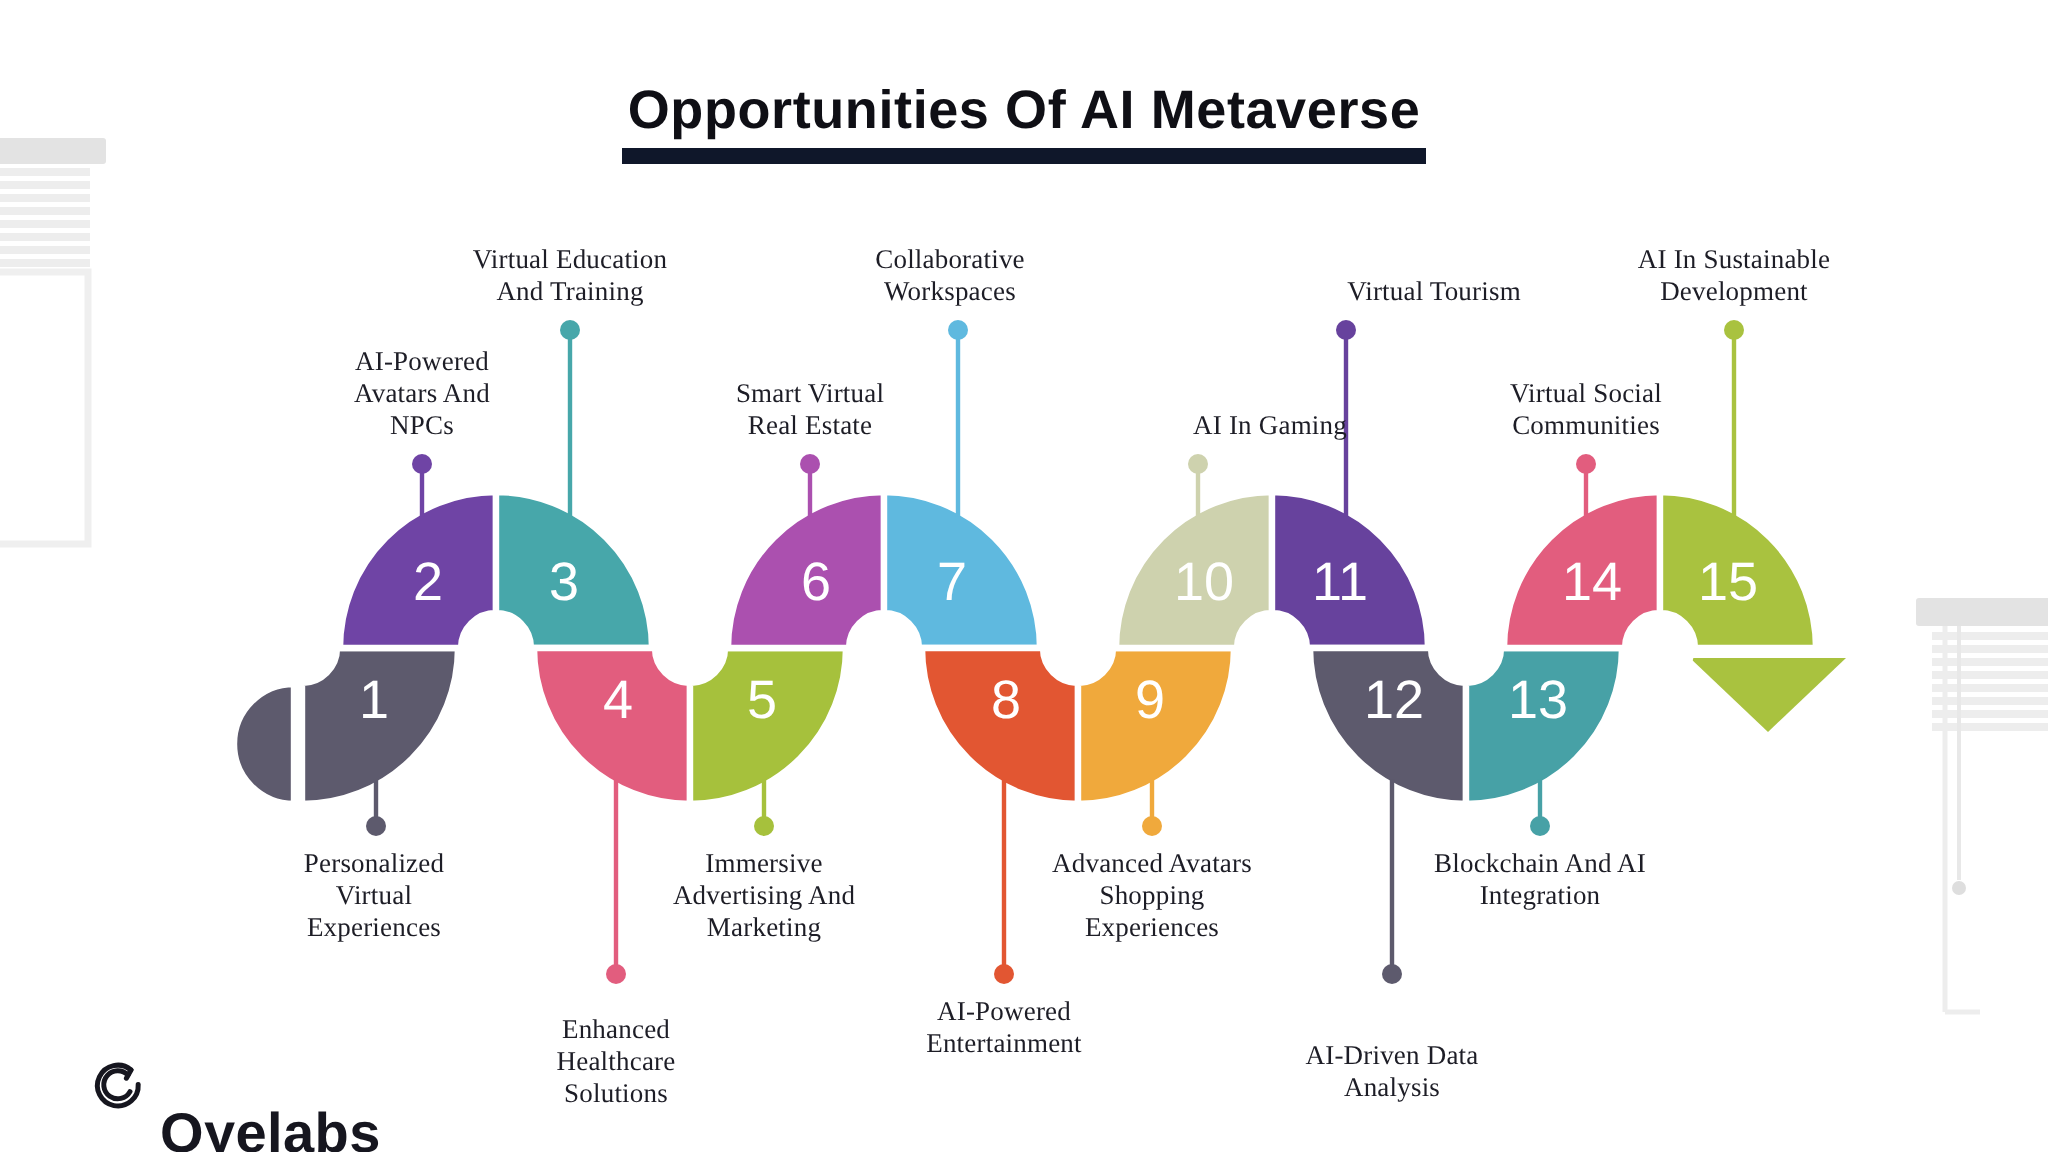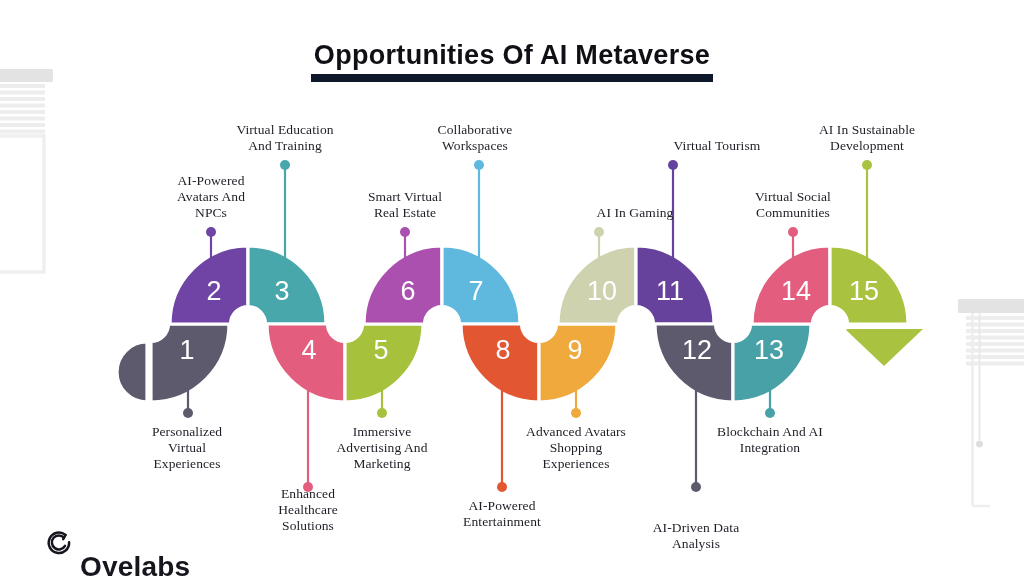--- a/index.html
+++ b/index.html
@@ -128,21 +128,21 @@
 
   <div id="labels">
       <div class="seg-label" style="left: 187px; top: 424px;">Personalized
 Virtual
 Experiences</div>
       <div class="seg-label" style="left: 211px; bottom: 355px;">AI-Powered
 Avatars And
 NPCs</div>
       <div class="seg-label" style="left: 285px; bottom: 422px;">Virtual Education
 And Training</div>
-      <div class="seg-label" style="left: 308px; top: 486px;">Enhanced
+      <div class="seg-label" style="left: 308px; top: 507px;">Enhanced
 Healthcare
 Solutions</div>
       <div class="seg-label" style="left: 405px; bottom: 355px;">Smart Virtual
 Real Estate</div>
       <div class="seg-label" style="left: 382px; top: 424px;">Immersive
 Advertising And
 Marketing</div>
       <div class="seg-label" style="left: 475px; bottom: 422px; margin-top: 16px;">Collaborative
 Workspaces</div>
       <div class="seg-label" style="left: 502px; top: 498px;">AI-Powered

